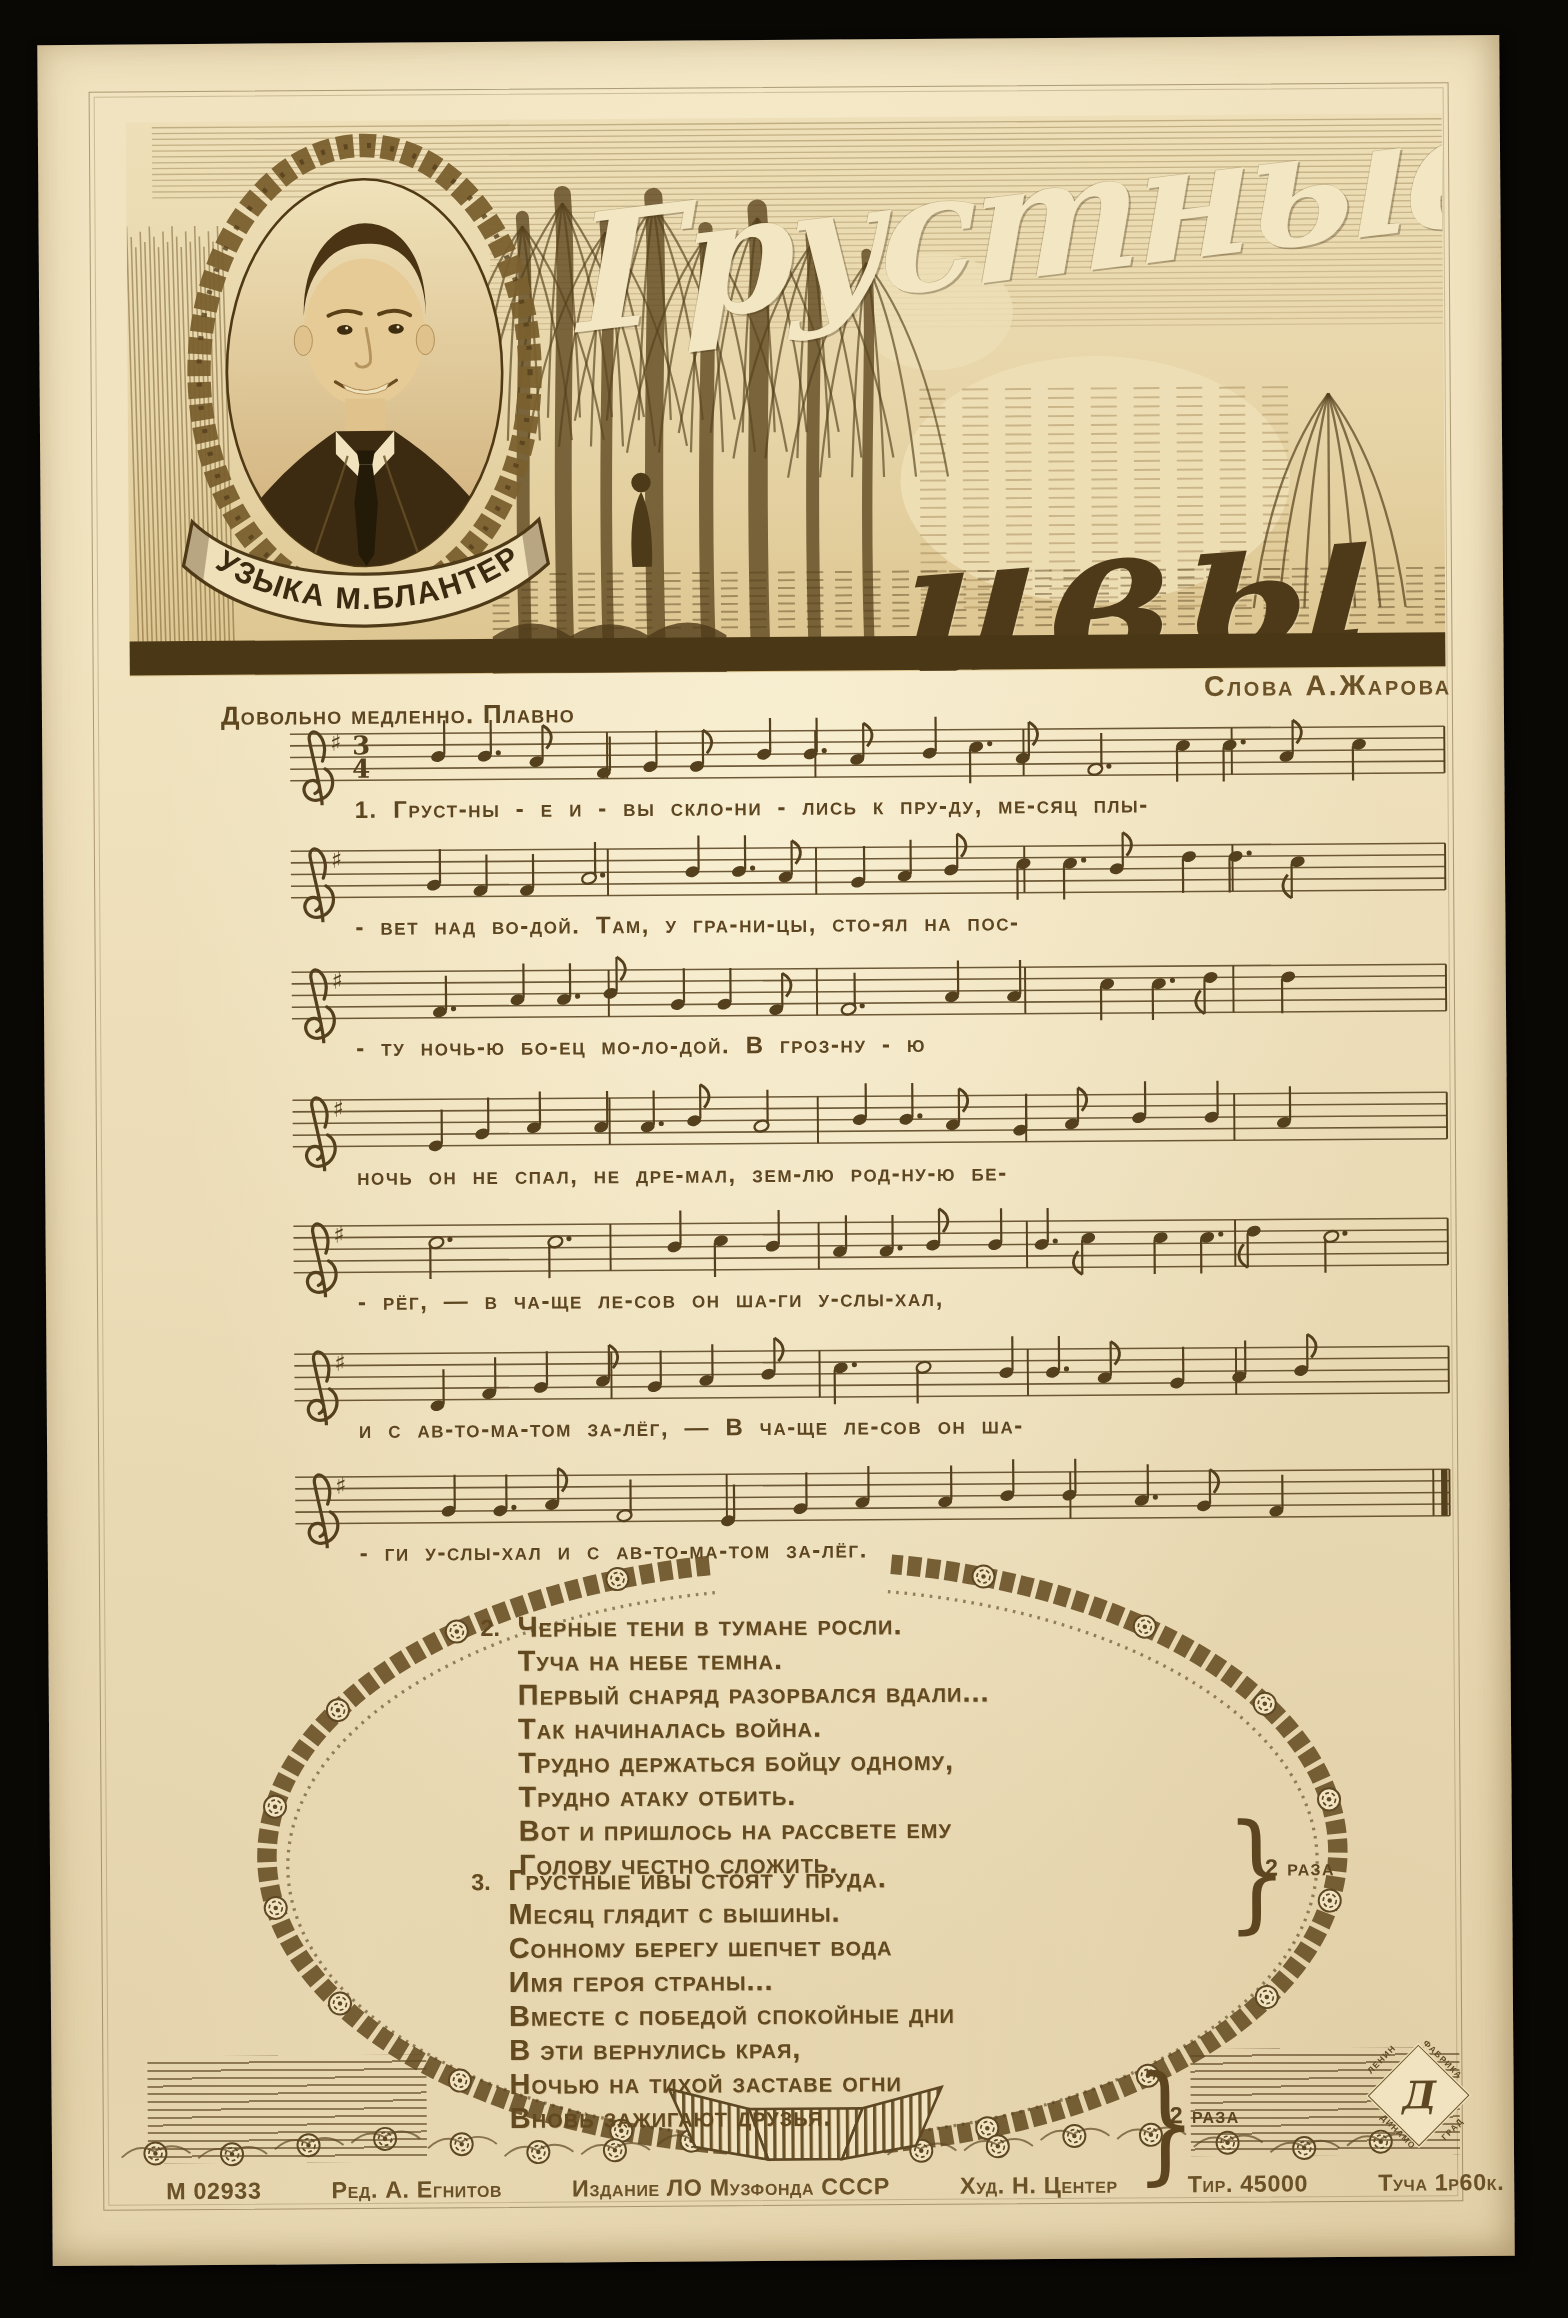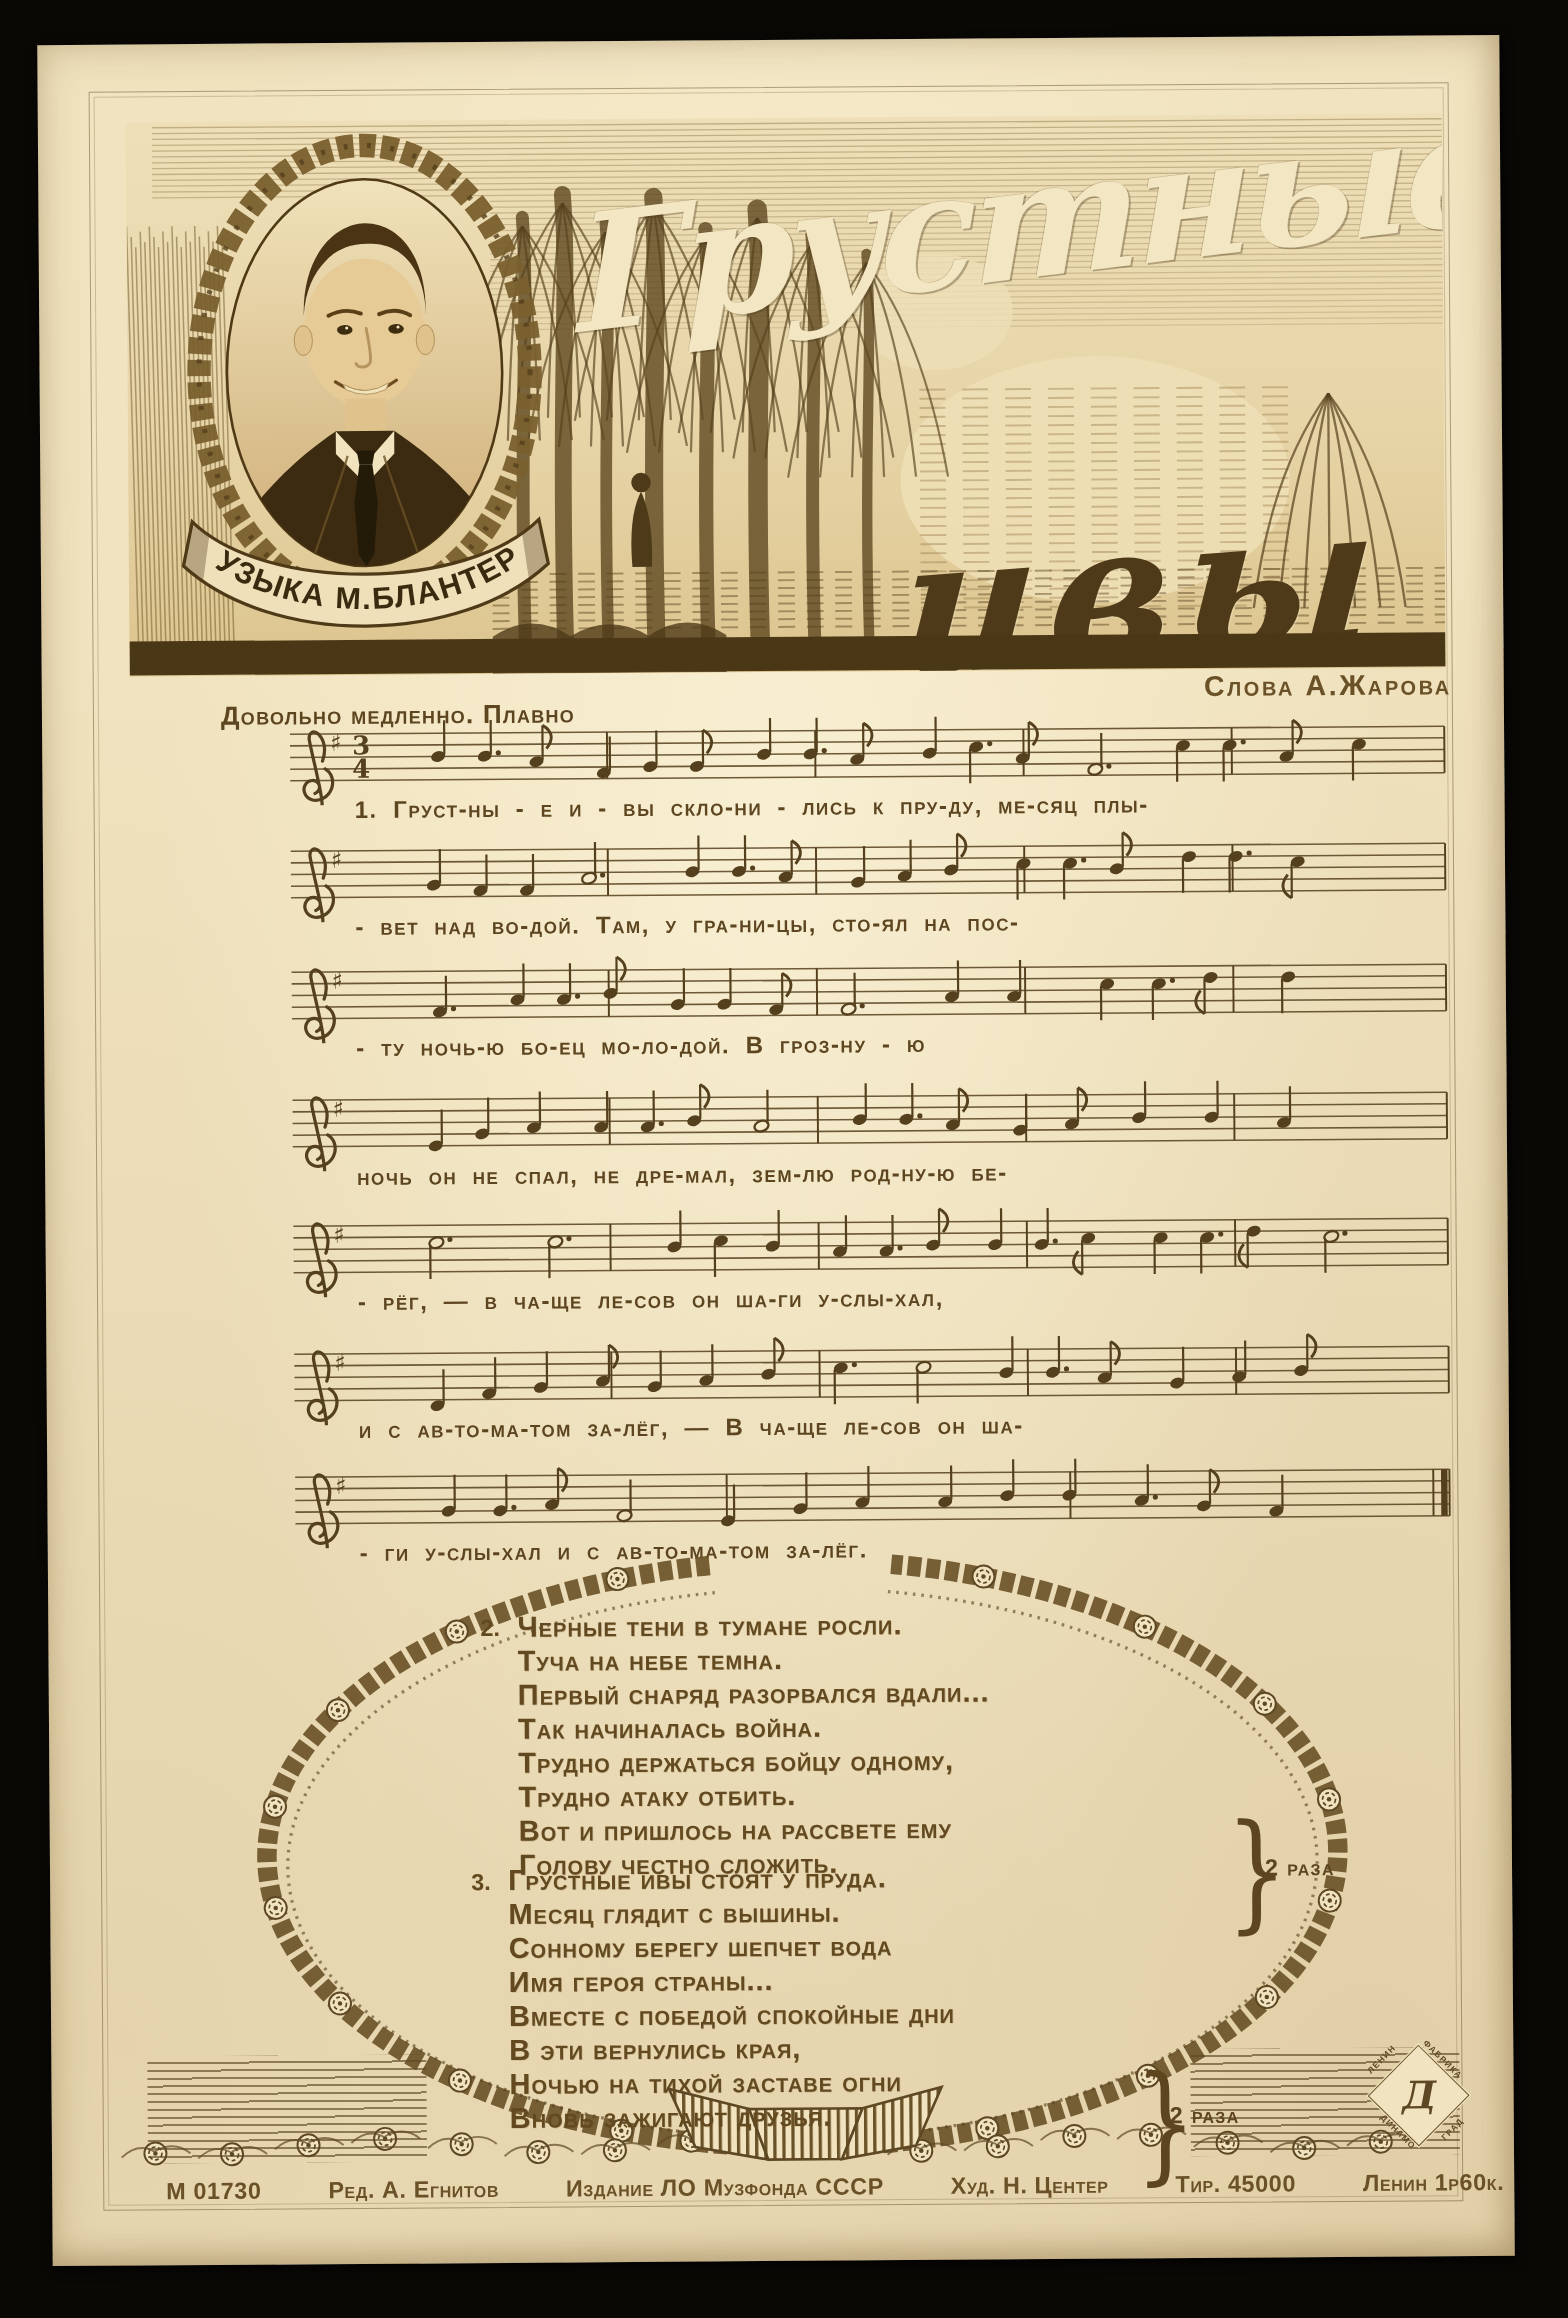--- a/index.html
+++ b/index.html
@@ -371,26 +371,26 @@
       <div class="verse-line">Имя героя страны...</div>
       <div class="verse-line">Вместе с победой спокойные дни</div>
       <div class="verse-line">В эти вернулись края,</div>
       <div class="verse-line">Ночью на тихой заставе огни</div>
       <div class="verse-line">Вновь зажигают друзья.</div>
     </div>
     <div class="brace" style="left:1083px;top:2011px;">}</div>
     <div class="repeat-label" style="left:1118px;top:2065px;">2 раза</div>
 
     <div class="footer">
-      <span>М 01730</span>
+      <span>М 02933</span>
       <span>Ред. А. Егнитов</span>
       <span>Издание ЛО Музфонда СССР</span>
       <span>Худ. Н. Центер</span>
       <span>Тир. 45000</span>
-      <span>Ленин 1р60к.</span>
+      <span>Туча 1р60к.</span>
     </div>
 
     <div class="diamond">
       <div class="mono">Д</div>
       <div class="dword" style="left:1.3px;top:-13px;">Фабрика</div>
       <div class="dword" style="right:1.3px;top:70px;">Динамо</div>
       <div class="dword" style="left:-35px;top:30px;transform:rotate(-90deg);">Ленин</div>
       <div class="dword" style="right:-26px;top:30px;transform:rotate(-90deg);">град</div>
     </div>
   <div class="staff" style="top: 665px;"><svg width="1164" height="97" viewBox="0 0 1793 150" xmlns="http://www.w3.org/2000/svg">

